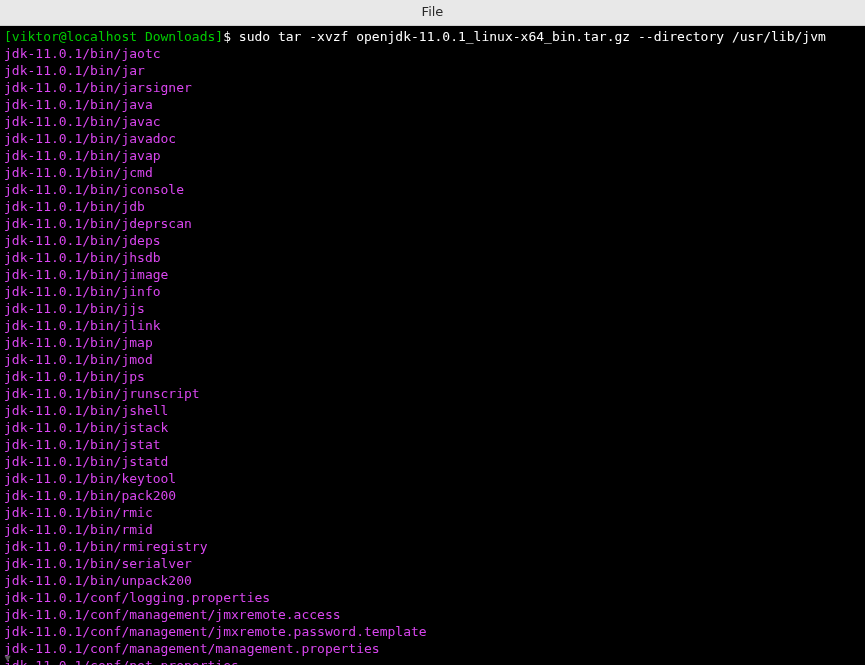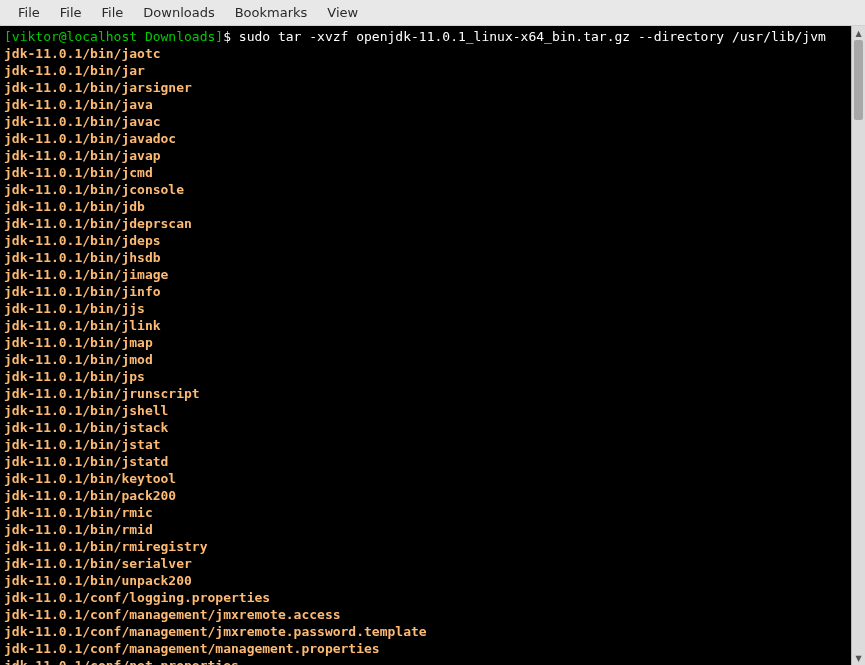--- a/index.html
+++ b/index.html
@@ -1,18 +1,19 @@
 <!DOCTYPE html>
 <html><head>
   <meta charset="utf-8">
   <style>
     * {
       margin: 0;
       padding: 0;
       box-sizing: border-box;
+      flex-direction: column;
     }
     body {
       font-family: "DejaVu Sans", "Liberation Sans", sans-serif;
       font-size: 13px;
       background: #e8e8e8;
       width: 865px;
       height: 665px;
       overflow: hidden;
       position: relative;
     }
@@ -52,23 +53,22 @@
     .user-host {
       color: #00cc00;
     }
     .dollar {
       color: #ffffff;
     }
     .command {
       color: #ffffff;
     }
     .output-line {
-      color: #fdba74;
+      color: #d946ef;
       display: block;
-      font-weight: bold;
     }
     .scrollbar {
       width: 14px;
       background: #dcdcdc;
       position: relative;
       border-left: 1px solid #b8b8b8;
     }
     .scrollbar-track {
       position: absolute;
       top: 14px;

